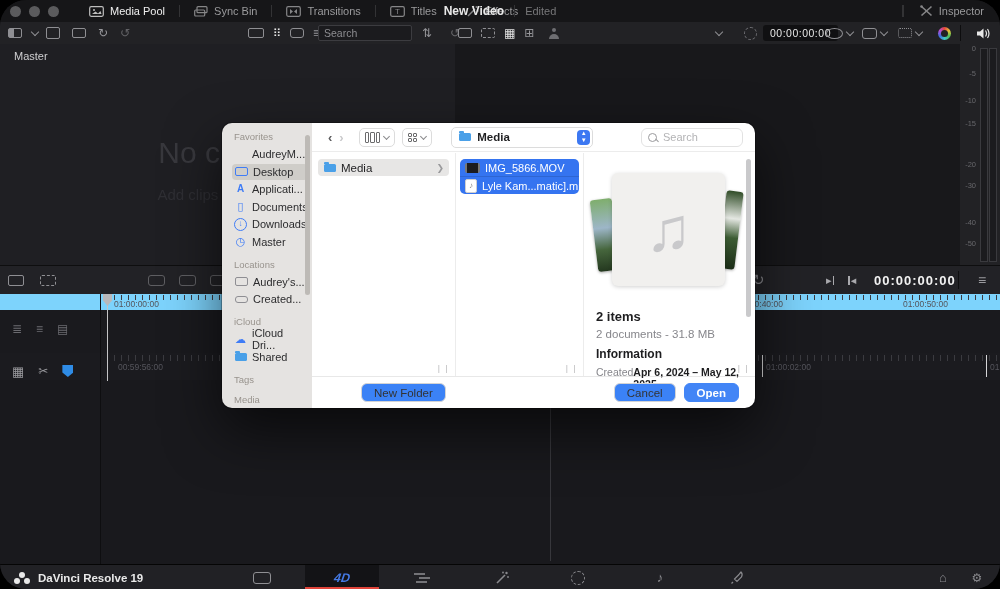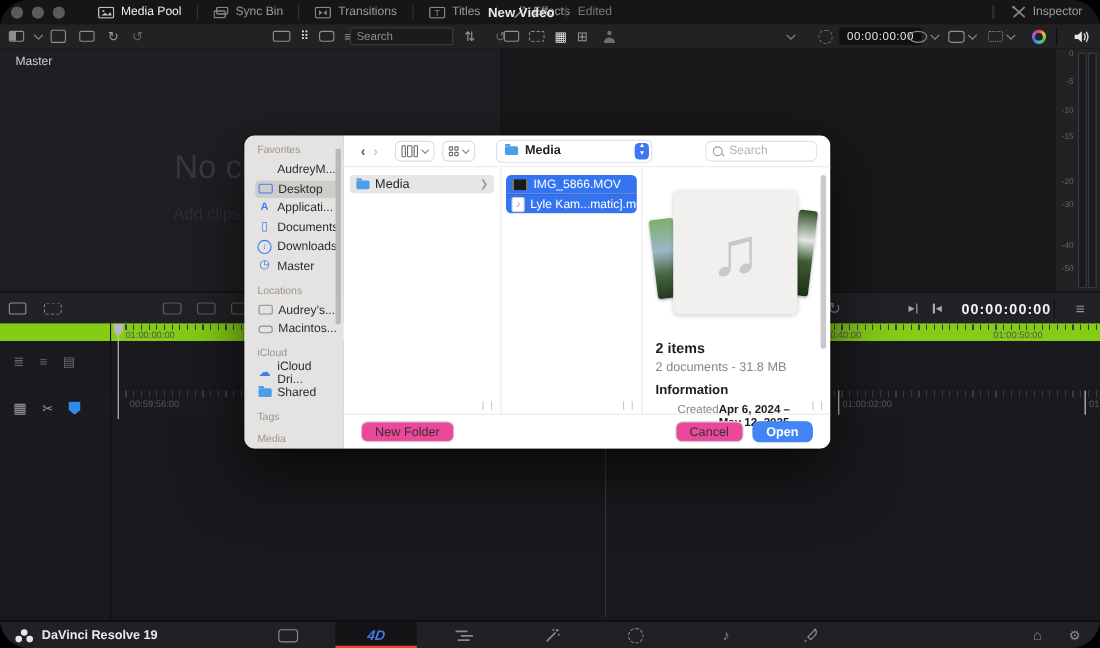--- a/index.html
+++ b/index.html
@@ -42,21 +42,21 @@
   #meters{left:960px;top:44px;width:40px;height:221px;background:#222225;}
   .mtick{position:absolute;right:24px;color:#67676b;font-size:7.5px;}
   .mbar{position:absolute;top:4px;width:6px;height:212px;background:#1b1b1e;border:1px solid #3a3a3e;}
   
   #transport{left:0;top:265px;width:1000px;height:29px;background:#222226;border-top:1px solid #0e0e0f;border-bottom:1px solid #0e0e0f;}
   .tpico{color:#85858a;font-size:13px;}
   #tp-tc{color:#f2f2f2;font-size:13px;font-weight:bold;letter-spacing:1px;}
   .skip{display:flex;align-items:center;color:#a9a9ad;font-size:11px;gap:1px;}
   .skipbar{width:1.6px;height:9px;background:#a9a9ad;display:inline-block;}
   
-  .ruler{background:#84cc16;}
+  .ruler{background:#7dd3fc;}
   .ticks{position:absolute;top:1px;height:5px;background-image:repeating-linear-gradient(90deg,#3b3b40 0 1px,transparent 1px 7px);}
   .rlabel{position:absolute;color:#55555c;font-size:8.5px;top:5px;}
   #tlmid{left:0;top:310px;width:1000px;height:43px;background:#1a1a1e;border-bottom:1px solid #101012;}
   #ruler2{left:0;top:353px;width:1000px;height:27px;background:#1b1b1f;border-bottom:1px solid #101012;}
   #tlbody{left:0;top:380px;width:1000px;height:184px;background:#19191d;}
   .tlico{color:#6b6b70;font-size:12px;}
   .shield{width:11px;height:12px;background:#2f8ce6;clip-path:polygon(0 0,100% 0,100% 62%,50% 100%,0 62%);display:inline-block;}
   .vline{position:absolute;background:#37373c;width:1px;}
   .brightline{position:absolute;background:#d6d6d8;width:1px;}
   #playhead-line{position:absolute;left:107px;top:296px;width:1px;height:85px;background:#c4c4c6;}
@@ -115,27 +115,27 @@
   .filerow + .filerow{border-top:1px solid rgba(0,0,0,.12);}
   .vthumb{width:15px;height:10px;background:#1c1c1e;border-radius:2px;flex:none;background-image:linear-gradient(90deg,#777 2px,transparent 2px),linear-gradient(-90deg,#777 2px,transparent 2px);}
   .mp3ico{width:10px;height:12px;background:#fff;border:1px solid #cfcfcf;border-radius:2px;color:#8a8a8c;font-size:8px;line-height:12px;text-align:center;flex:none;}
   .photo{position:absolute;border-radius:3px;box-shadow:0 1px 3px rgba(0,0,0,.35);}
   #ptile{position:absolute;left:28px;top:20px;width:113px;height:113px;background:#f1f0ee;border-radius:6px;box-shadow:0 1px 4px rgba(0,0,0,.18);display:flex;align-items:center;justify-content:center;}
   #ptile .note{font-size:62px;color:#c9c9cb;line-height:1;}
   #pinfo{position:absolute;left:12px;top:156px;right:16px;}
   #pi-count{font-size:13px;font-weight:bold;color:#1d1d1f;}
   #pi-detail{font-size:11.5px;color:#86868b;margin-top:4px;}
   #pi-head{font-size:12px;font-weight:bold;color:#1d1d1f;margin-top:7px;}
-  #pi-crow{display:flex;margin-top:5px;align-items:baseline;margin-left:20px;}
+  #pi-crow{display:flex;margin-top:5px;align-items:baseline;}
   #pi-clabel{font-size:10.5px;color:#86868b;}
   #pi-cvalue{font-size:10.5px;font-weight:bold;color:#1d1d1f;}
   #pscroll{position:absolute;right:4px;top:6px;width:5px;height:158px;background:#c9c9cb;border-radius:3px;}
   .handle{position:absolute;bottom:3px;color:#b5b5b7;font-size:8px;letter-spacing:1px;}
   #dfooter{position:absolute;left:0;bottom:0;right:0;height:31px;display:flex;align-items:center;padding:0 16px;box-sizing:border-box;}
-  .fbtn{height:19px;border:1px solid #d4d4d4;border-radius:6px;background:#ec4899;font-size:11.5px;color:#333;padding:0 12px;display:flex;align-items:center;}
+  .fbtn{height:19px;border:1px solid #d4d4d4;border-radius:6px;background:#3b82f6;font-size:11.5px;color:#333;padding:0 12px;display:flex;align-items:center;margin-left:33px;}
   .fbtn.primary{background:#4285f6;border-color:#4285f6;color:#fff;font-weight:bold;margin-left:8px;}
 </style>
 </head>
 <body>
 
 <div id="screen">
 
   <div id="topbar" class="abs">
     <span style="width:10px"></span>
     <span class="light"></span>
@@ -434,21 +434,21 @@
           <span class="si">◷</span>
           <span>Master</span>
         </div>
       <div class="dsec">Locations</div>
       <div class="ditem">
           <span class="sibox gray"></span>
           <span>Audrey's...</span>
         </div>
       <div class="ditem">
           <span class="sibox gray" style="height:5px;border-radius:3px"></span>
-          <span>Macintos...</span>
+          <span>Created...</span>
         </div>
       <div class="dsec">iCloud</div>
       <div class="ditem">
           <span class="si">☁</span>
           <span>iCloud Dri...</span>
         </div>
       <div class="ditem">
           <span class="sifold"></span>
           <span>Shared</span>
         </div>

